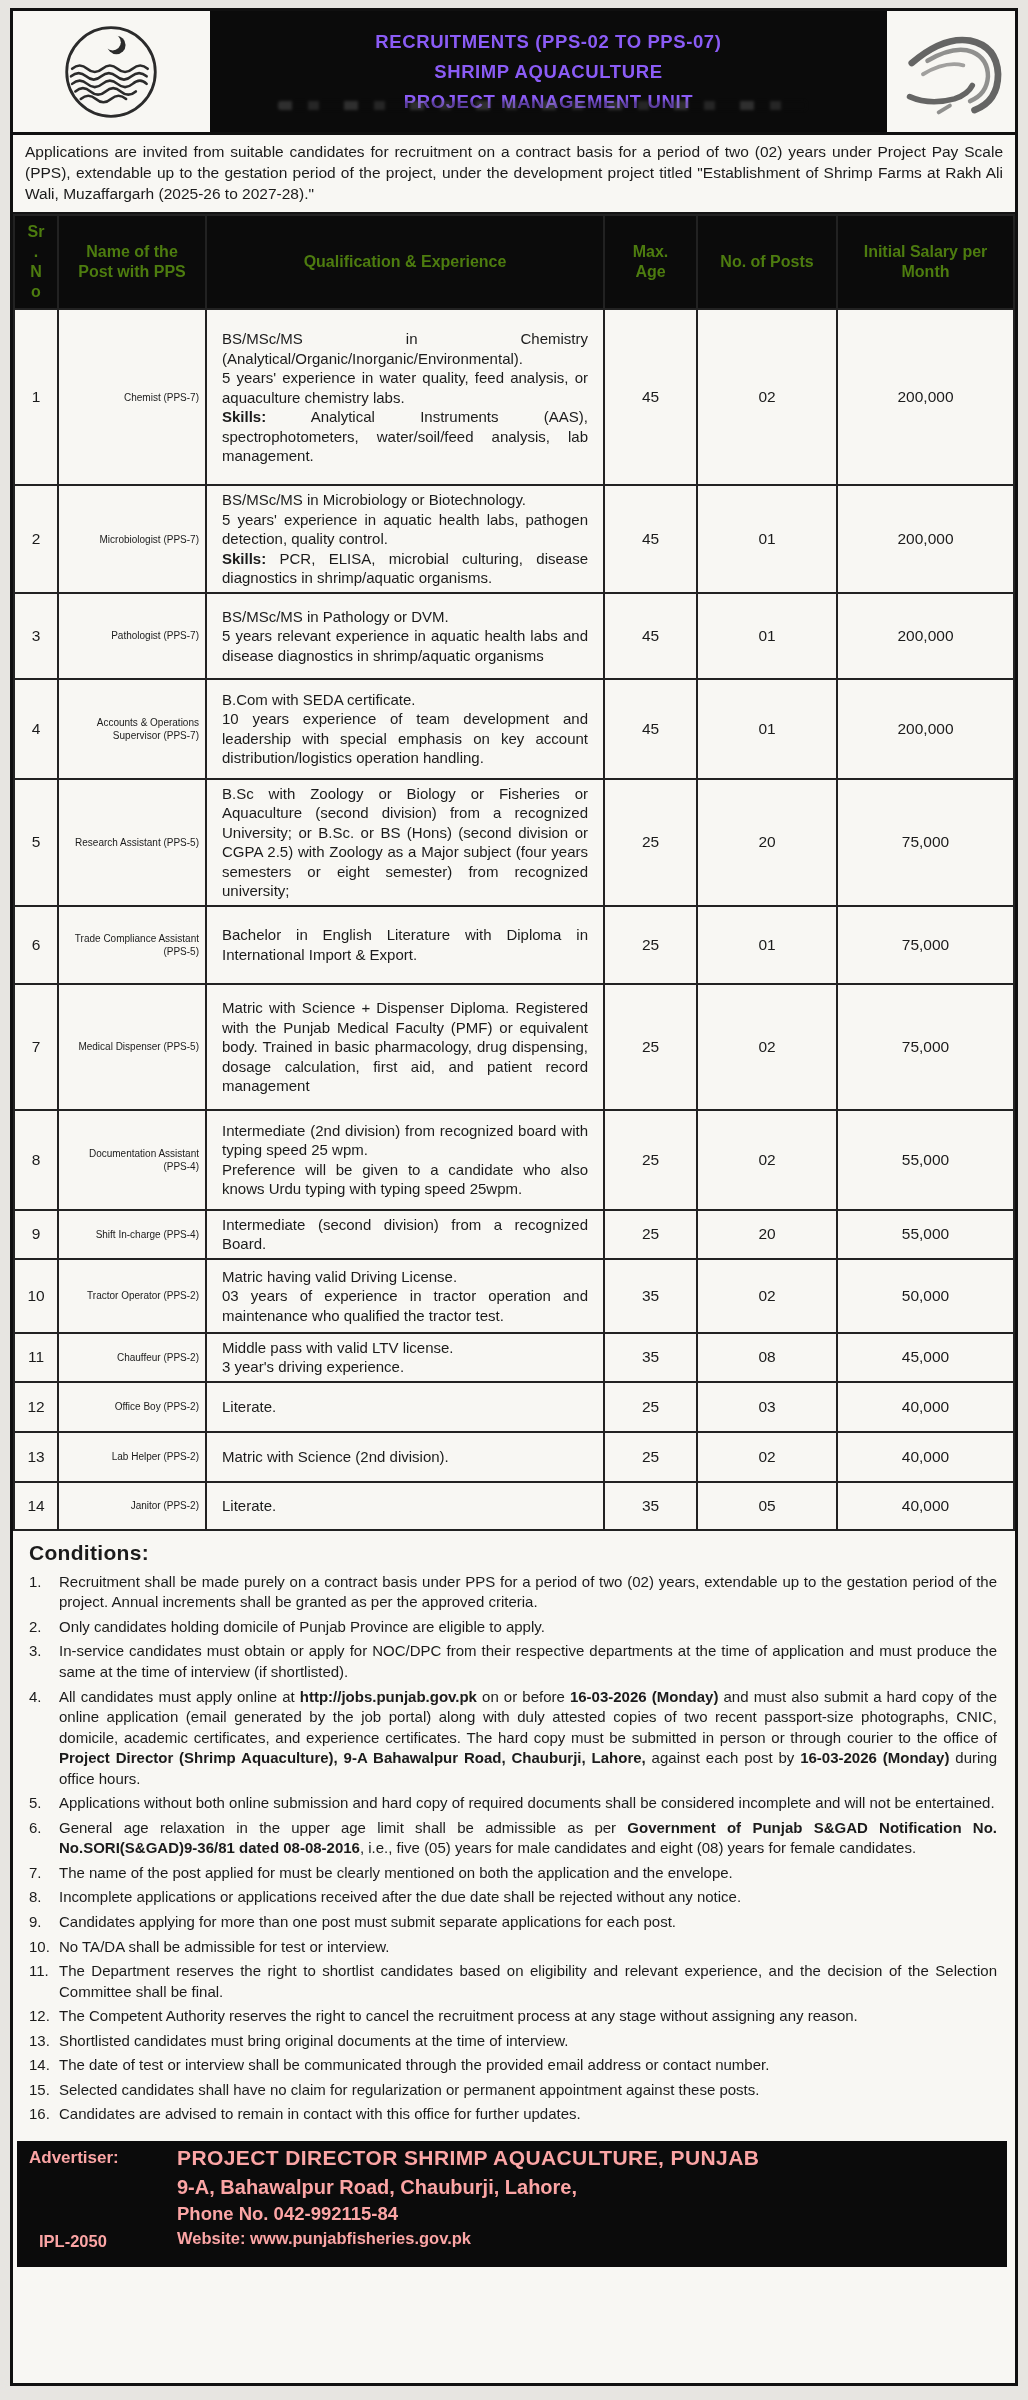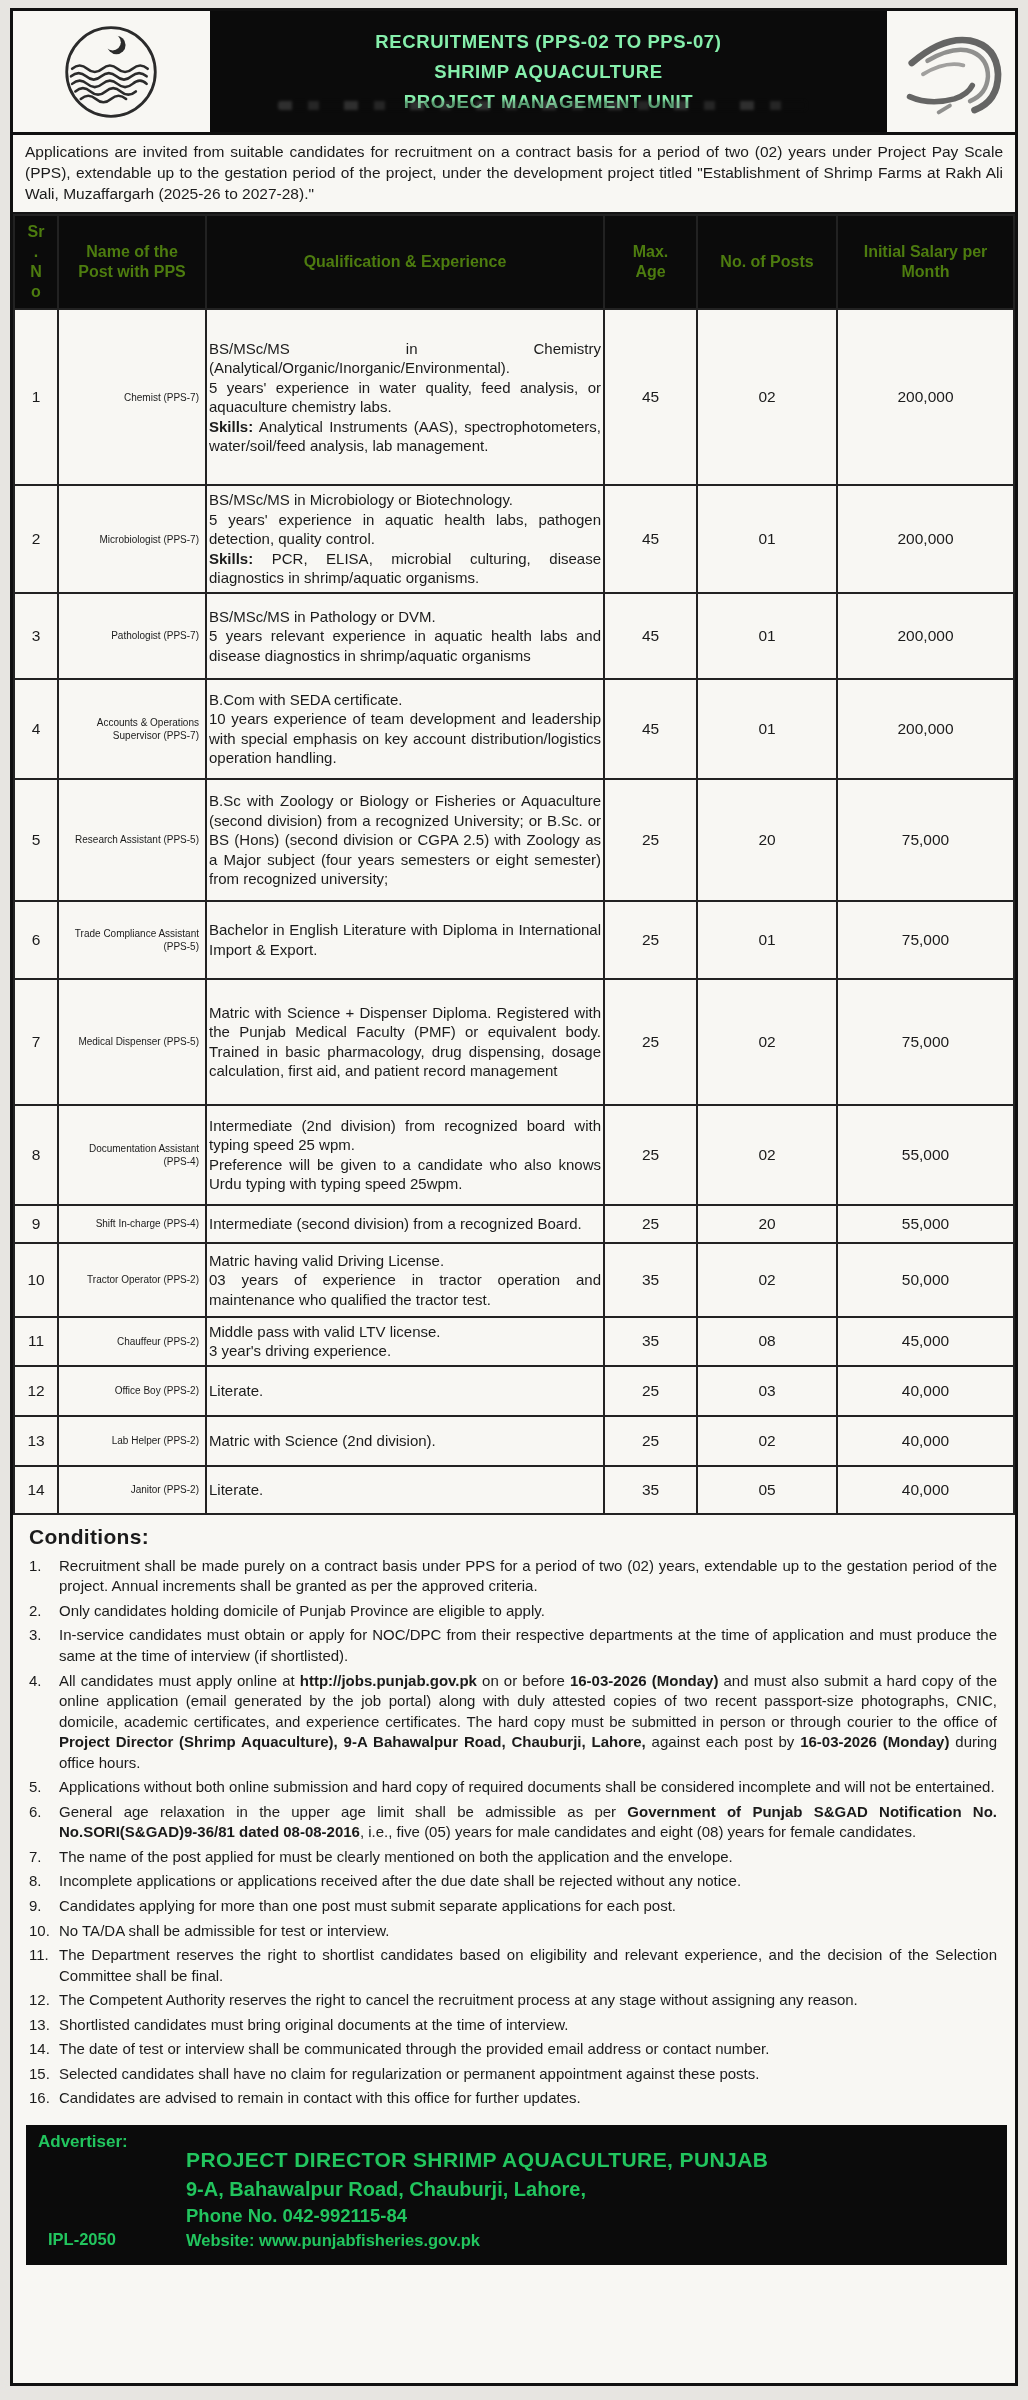--- a/index.html
+++ b/index.html
@@ -8,21 +8,21 @@
          font-family:"Liberation Sans", sans-serif; color:#1b1b1b; }
   .page { width:1028px; height:2400px; padding:8px 10px 14px 10px; }
   .ad-frame { width:100%; height:100%; background:#f8f7f3;
               border:3px solid #101010; padding:0; position:relative; }
 
   
   .masthead { display:flex; align-items:stretch; height:124px;
               border-bottom:3px solid #101010; background:#f8f7f3; }
   .logo-box { width:200px; display:flex; align-items:center; justify-content:center; }
   .logo-box svg { width:108px; height:108px; }
-  .title-box { width:688px; background:#0b0b0b; color:#86efac;
+  .title-box { width:688px; background:#0b0b0b; color:#8b5cf6;
                text-align:center; padding-top:16px; position:relative; }
   .title-line { font-weight:bold; font-size:18.5px; letter-spacing:.6px; line-height:1.62; }
   .smudge { position:absolute; left:10%; bottom:22px; width:78%; height:9px;
             background:repeating-linear-gradient(90deg,#6b6b6b 0 14px,#0b0b0b 14px 30px,#525252 30px 41px,#0b0b0b 41px 66px);
             opacity:.38; filter:blur(1.6px); border-radius:3px; }
   .shrimp-box { flex:1; display:flex; align-items:center; justify-content:center; }
   .shrimp-box svg { width:128px; height:112px; }
 
   
   .intro { padding:7px 12px 8px 12px; font-size:15.5px; line-height:1.34;
@@ -30,21 +30,21 @@
 
   
   table.jobs { width:100%; border-collapse:collapse; table-layout:fixed; }
   table.jobs th, table.jobs td { border:2px solid #222; vertical-align:middle; }
   table.jobs thead th { background:#0b0b0b; color:#4d7c0f; font-weight:bold;
                         font-size:16px; padding:6px 4px; line-height:1.25;
                         white-space:pre-line; text-align:center; }
   th.h-sr { font-size:14px; line-height:1.05; }
   td.c-sr, td.c-age, td.c-posts, td.c-salary { text-align:center; font-size:15.5px; }
   td.c-post { text-align:right; font-size:10px; line-height:1.3; padding:8px 6px; }
-  td.c-qual { font-size:15px; line-height:1.3; padding:4px 2px; text-align:justify;
+  td.c-qual { font-size:15px; line-height:1.3; padding:4px 15px; text-align:justify;
               white-space:pre-wrap; vertical-align:top; }
   .b { font-weight:bold; }
   
   tbody tr:nth-of-type(1)  td { height:176px; }
   tbody tr:nth-of-type(2)  td { height:86px;  }
   tbody tr:nth-of-type(3)  td { height:86px;  }
   tbody tr:nth-of-type(4)  td { height:100px; }
   tbody tr:nth-of-type(5)  td { height:122px; }
   tbody tr:nth-of-type(6)  td { height:78px;  }
   tbody tr:nth-of-type(7)  td { height:126px;margin-top:12px; }
@@ -59,22 +59,22 @@
 
   
   .conditions { padding:10px 14px 6px 16px; }
   .cond-title { font-size:21px; font-weight:bold; letter-spacing:.3px; margin-bottom:7px; }
   ol.cond-list { list-style:none; }
   li.cond { display:flex; font-size:15px; line-height:1.37; margin-bottom:4px; }
   .cnum { width:30px; flex:0 0 30px; }
   .ctxt { flex:1; text-align:justify; padding-right:4px; }
 
   
-  .ad-footer { margin:6px 8px 0 13px; background:#0b0b0b; color:#22c55e;
-               position:relative; padding:19px 10px 12px 10px; min-height:126px; }
+  .ad-footer { margin:6px 8px 0 4px; background:#0b0b0b; color:#fca5a5;
+               position:relative; padding:1px 10px 12px 10px; min-height:126px; }
   .adv-label { position:absolute; top:7px; left:12px; font-size:17px; font-weight:bold; }
   .ipl { position:absolute; bottom:16px; left:22px; font-size:16.5px; font-weight:bold; }
   .footer-center { padding-left:150px; }
   .fl1 { font-size:21px; font-weight:bold; letter-spacing:.4px; line-height:1.5; }
   .fl2 { font-size:20px; font-weight:bold; line-height:1.4; }
   .fl3 { font-size:18.5px; font-weight:bold; line-height:1.4; }
   .fl4 { font-size:16.5px; font-weight:bold; line-height:1.45; }
 </style>
 </head>
 <body>

